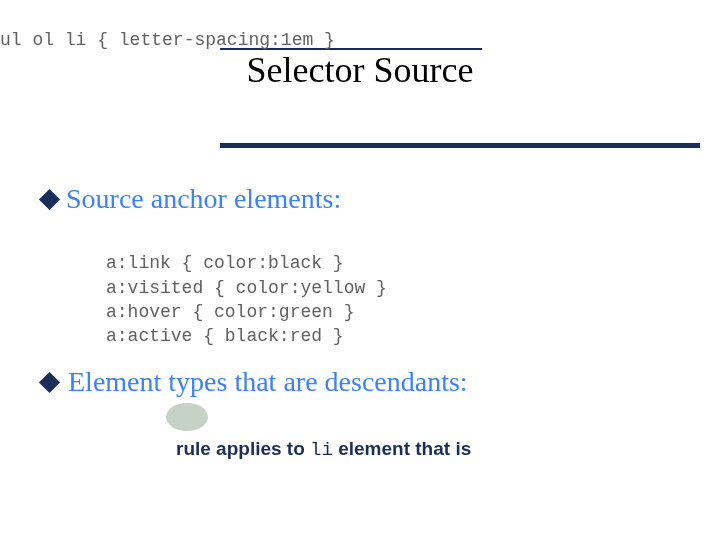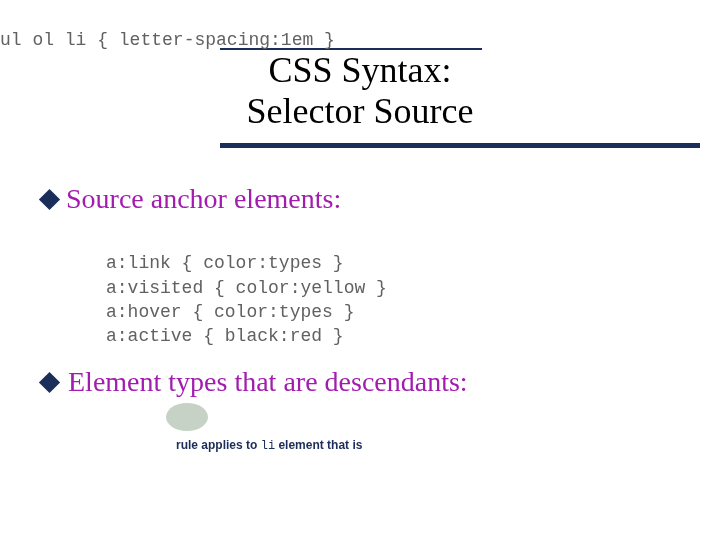--- a/index.html
+++ b/index.html
@@ -56,21 +56,21 @@
   .diamond {
     width: 15px;
     height: 15px;
     background: #1b2e5a;
     transform: rotate(45deg);
     flex-shrink: 0;
     margin-right: 3px;
   }
   .bullet-text {
     font-size: 28px;
-    color: #a21caf;
+    color: #3b82f6;
   }
   .code-block {
     position: absolute;
     font-family: "Courier New", Courier, monospace;
     font-size: 18px;
     line-height: 1.35;
     color: #616161;
     white-space: pre;
   }
   .code-1 { left: 106px; top: 227px; }
@@ -84,52 +84,51 @@
     background: #c6d2c6;
     border-radius: 50% / 50%;
     z-index: -0;
   }
   .code-2-wrap { position: absolute; left: 0; top: 0; z-index: 1; }
   .caption {
     position: absolute;
     left: 176px;
     top: 438px;
     font-family: Arial, Helvetica, sans-serif;
-    font-size: 12px;
+    font-size: 19px;
     font-weight: bold;
     color: #1b2e5a;
   }
   .caption .mono {
     font-family: "Courier New", Courier, monospace;
     font-weight: normal;
   }
 </style>
 </head>
 <body>
 
 <div class="slide">
 
   <div class="title-rule-top"></div>
 
   <div class="title-block">
-    <div class="title-line1">CSS Syntax:</div>
     <div class="title-line2">Selector Source</div>
   </div>
 
   <div class="title-rule-bottom"></div>
 
   <div class="bullet-row bullet-1">
     <div class="diamond"></div>
     <div class="bullet-text">Source anchor elements:</div>
   </div>
 
   <div class="code-block code-1">
-<span>a:link { color:types }</span>
+<span>a:link { color:black }</span>
 <span>a:visited { color:yellow }</span>
-<span>a:hover { color:types }</span>
+<span>a:hover { color:green }</span>
 <span>a:active { black:red }</span></div>
 
   <div class="bullet-row bullet-2">
     <div class="diamond"></div>
     <div class="bullet-text">Element types that are descendants:</div>
   </div>
 
   <div class="highlight-oval"></div>
 
   <div class="code-block code-2 code-2-wrap"><span>ul ol li { letter-spacing:1em }</span></div>

